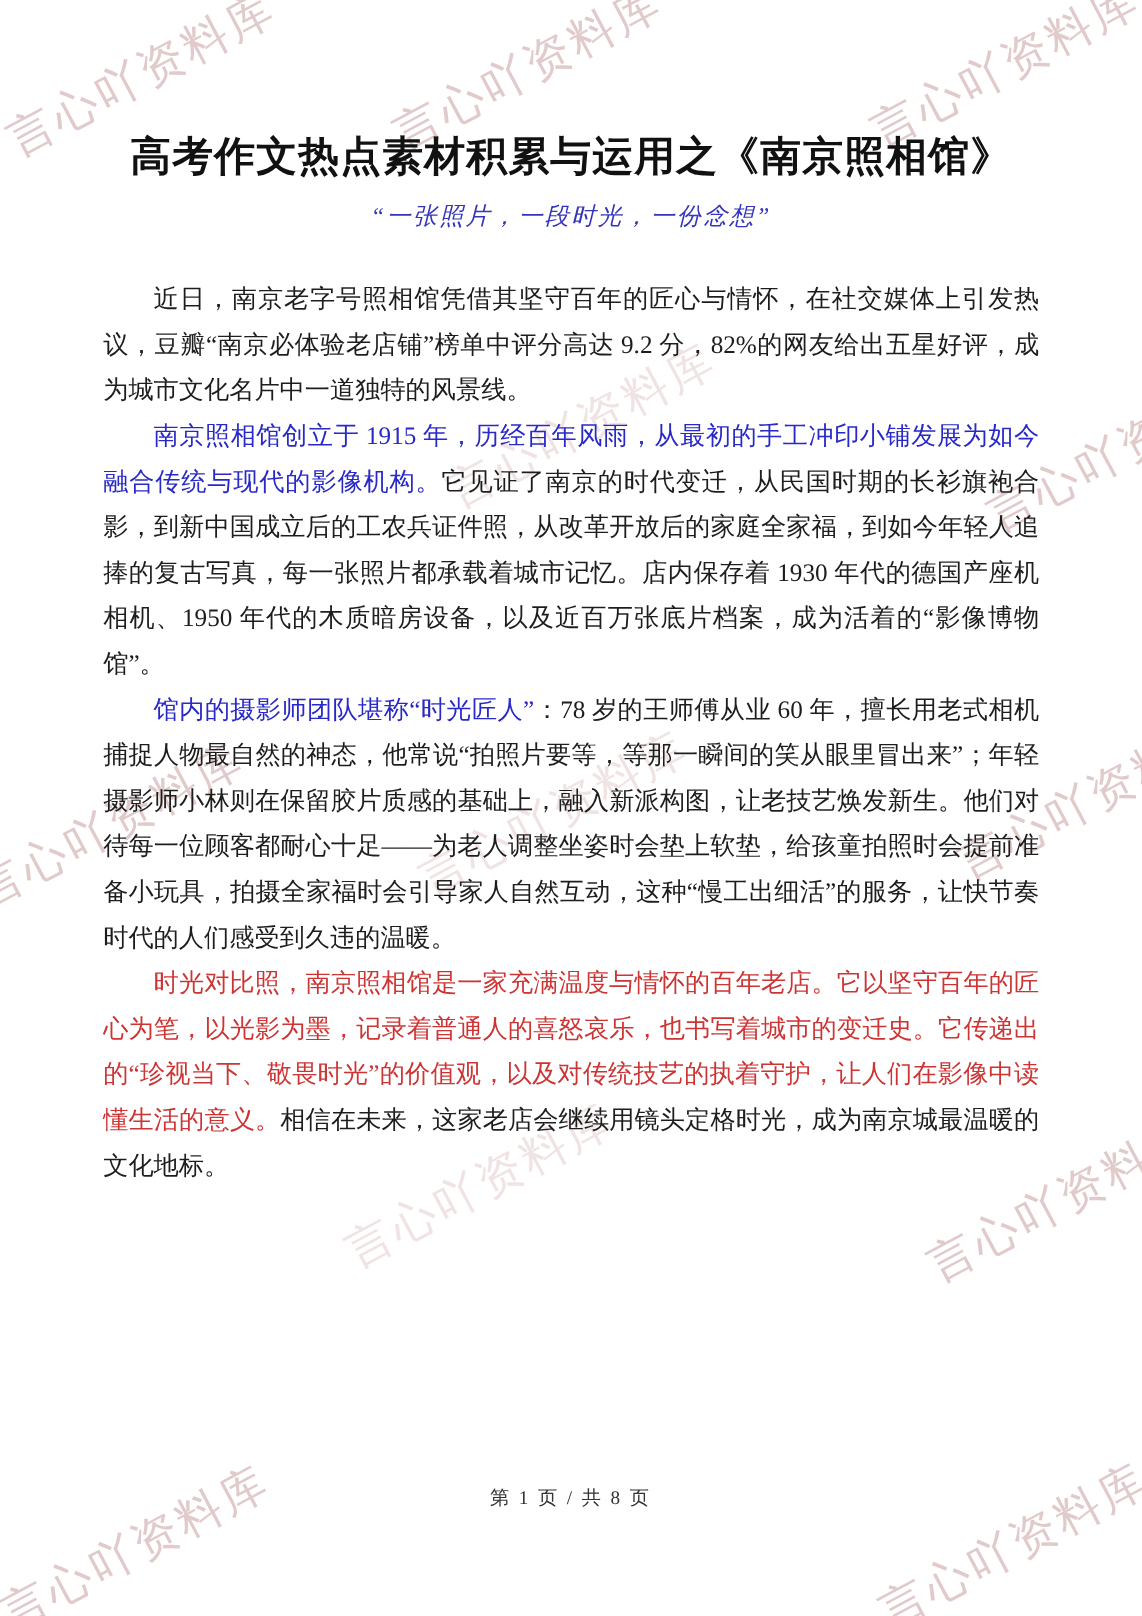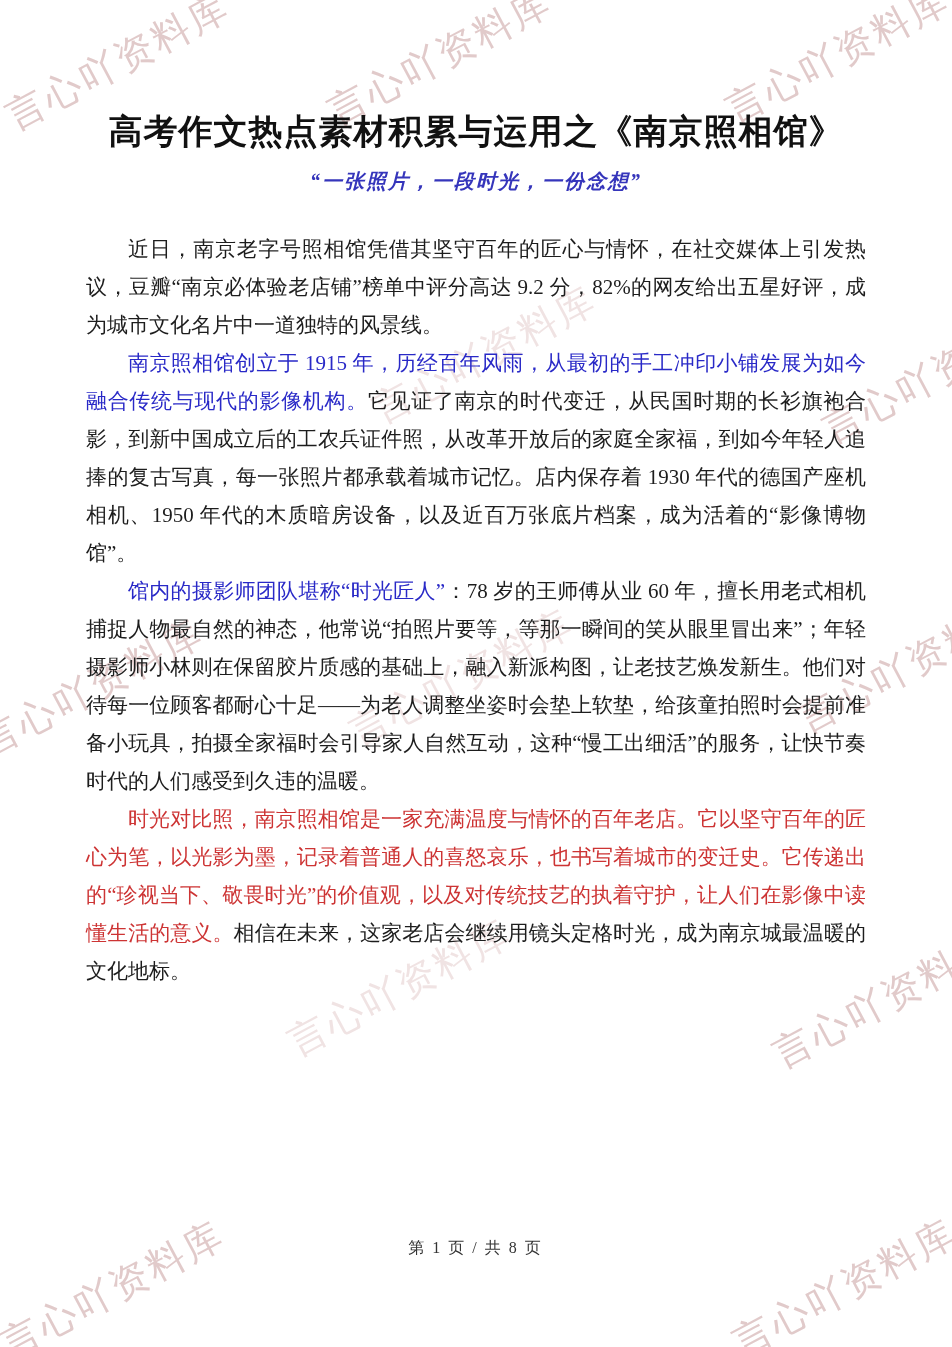--- a/index.html
+++ b/index.html
@@ -40,21 +40,21 @@
     font-family: "Liberation Sans", sans-serif;
     font-size: 34px;
     font-weight: bold;
     line-height: 46px;
     text-align: center;
     color: #111111;
     letter-spacing: 1px;
   }
   .subtitle {
     font-size: 20px;
-    font-weight: bold;
+    font-weight: normal;
     font-style: italic;
     line-height: 30px;
     text-align: center;
     color: var(--subtitle_blue, #3535bb);
     letter-spacing: 2px;
   }
   .body-block { margin-top: 34px; }
   .body-p {
     margin: 0;
     font-size: 21px;

